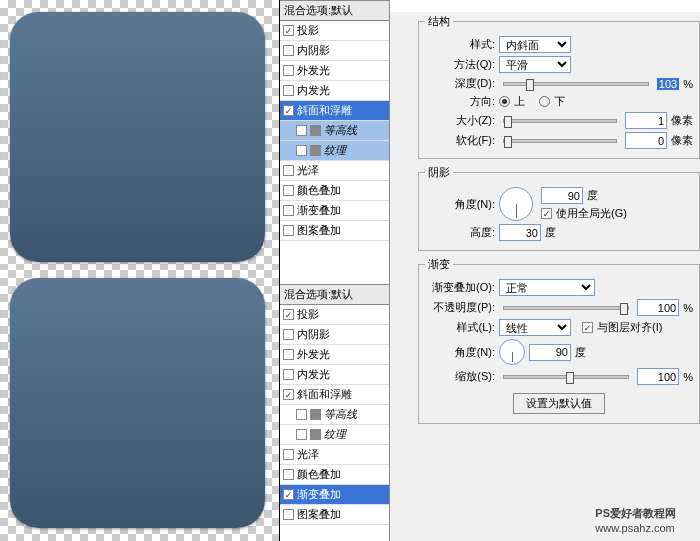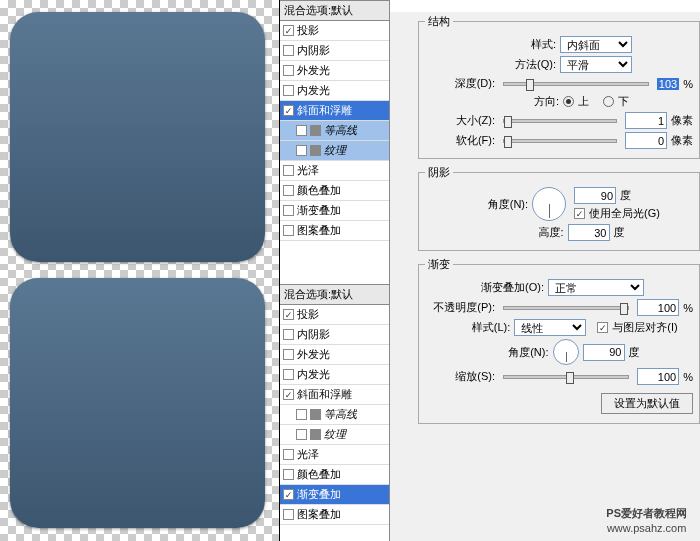--- a/index.html
+++ b/index.html
@@ -20,36 +20,36 @@
 .hdr { background:#e8e8e8; border:1px solid #888; padding:2px 4px; font-weight:normal; border-left:none; border-right:none; }
 .row { display:flex; align-items:center; padding:2px 3px; border-bottom:1px solid #ddd; gap:3px; min-height:18px; }
 .row.sub { padding-left: 16px; font-style: italic; }
 .row.sel { background:#3875d7; color:#fff; }
 .row.selsub { background:#9fc1ea; }
 .cb { width:11px; height:11px; border:1px solid #888; background:#fff; display:inline-flex; align-items:center; justify-content:center; font-size:9px; color:#333; flex-shrink:0; }
 .sil { width:11px; height:11px; background:#888; display:inline-block; flex-shrink:0; }
 .params { position:absolute; left:390px; top:12px; width:314px; height:541px; background:#f0f0f0; }
 fieldset { border:1px solid #aaa; margin:2px 4px 6px 28px; padding:4px 6px 6px 6px; }
 legend { padding:0 3px; }
-.prow { display:flex; align-items:center; margin:3px 0; gap:4px;justify-content:center; }
+.prow { display:flex; align-items:center; margin:3px 0; gap:4px; }
 .plabel { width:70px; text-align:right; }
 select, input[type=text] { border:1px solid #7a9ac0; background:#fff; padding:0 2px; height:17px; }
 select { width:72px; }
 .num { width:42px; text-align:right; }
 .slider { flex:1; height:4px; background:#ccc; border:1px solid #999; position:relative; margin:0 4px; }
 .slider .thumb { position:absolute; top:-4px; width:8px; height:12px; background:#eee; border:1px solid #555; }
 .radio { width:11px; height:11px; border:1px solid #666; border-radius:50%; display:inline-flex; align-items:center; justify-content:center; }
 .radio.on::after { content:""; width:5px; height:5px; background:#333; border-radius:50%; }
 .angwheel { width:34px; height:34px; border:1px solid #7a9ac0; border-radius:50%; position:relative; background:#fff; }
 .angwheel .cross { position:absolute; left:50%; top:50%; width:1px; height:14px; background:#666; transform-origin: top; }
 .gradbar { width:110px; height:16px; border:1px solid #555; background:linear-gradient(to right,#1a2230,#3d5670,#8aa2b8); }
 .menudrop { width:10px; height:10px; border:1px solid #666; display:inline-flex; align-items:center; justify-content:center; font-size:8px; }
 .btn { border:1px solid #888; background:#eee; padding:2px 12px; }
 .hi { background:#3875d7; color:#fff; padding:0 2px; }
-.watermark { position:absolute; right:13px; bottom:6px; text-align:center; color:#444; font-size:11px; line-height:1.3;margin-left:16px; }
+.watermark { position:absolute; right:24px; bottom:6px; text-align:left; color:#444; font-size:11px; line-height:1.3;margin-left:16px; }
 </style>
 </head>
 <body>
 
 <div class="canvas canvas1">
     <div class="roundbox"></div>
   </div>
 <div class="canvas canvas2">
     <div class="roundbox"></div>
   </div>
@@ -244,21 +244,21 @@
         <span>度</span>
       </div>
     <div class="prow">
         <span class="plabel">缩放(S):</span>
         <div class="slider">
           <div class="thumb" style="left:50%"></div>
         </div>
         <input class="num" type="text" value="100" style="">
         <span>%</span>
       </div>
-    <div class="prow" style="justify-content:flex-end;margin-top:8px;gap:19px">
+    <div class="prow" style="justify-content:center;margin-top:8px;gap:19px">
       <button class="btn">设置为默认值</button>
     </div>
   </fieldset>
 </div>
 
 <div class="watermark">
   <div style="font-weight:bold">PS爱好者教程网</div>
   <div>www.psahz.com</div>
 </div>
 

